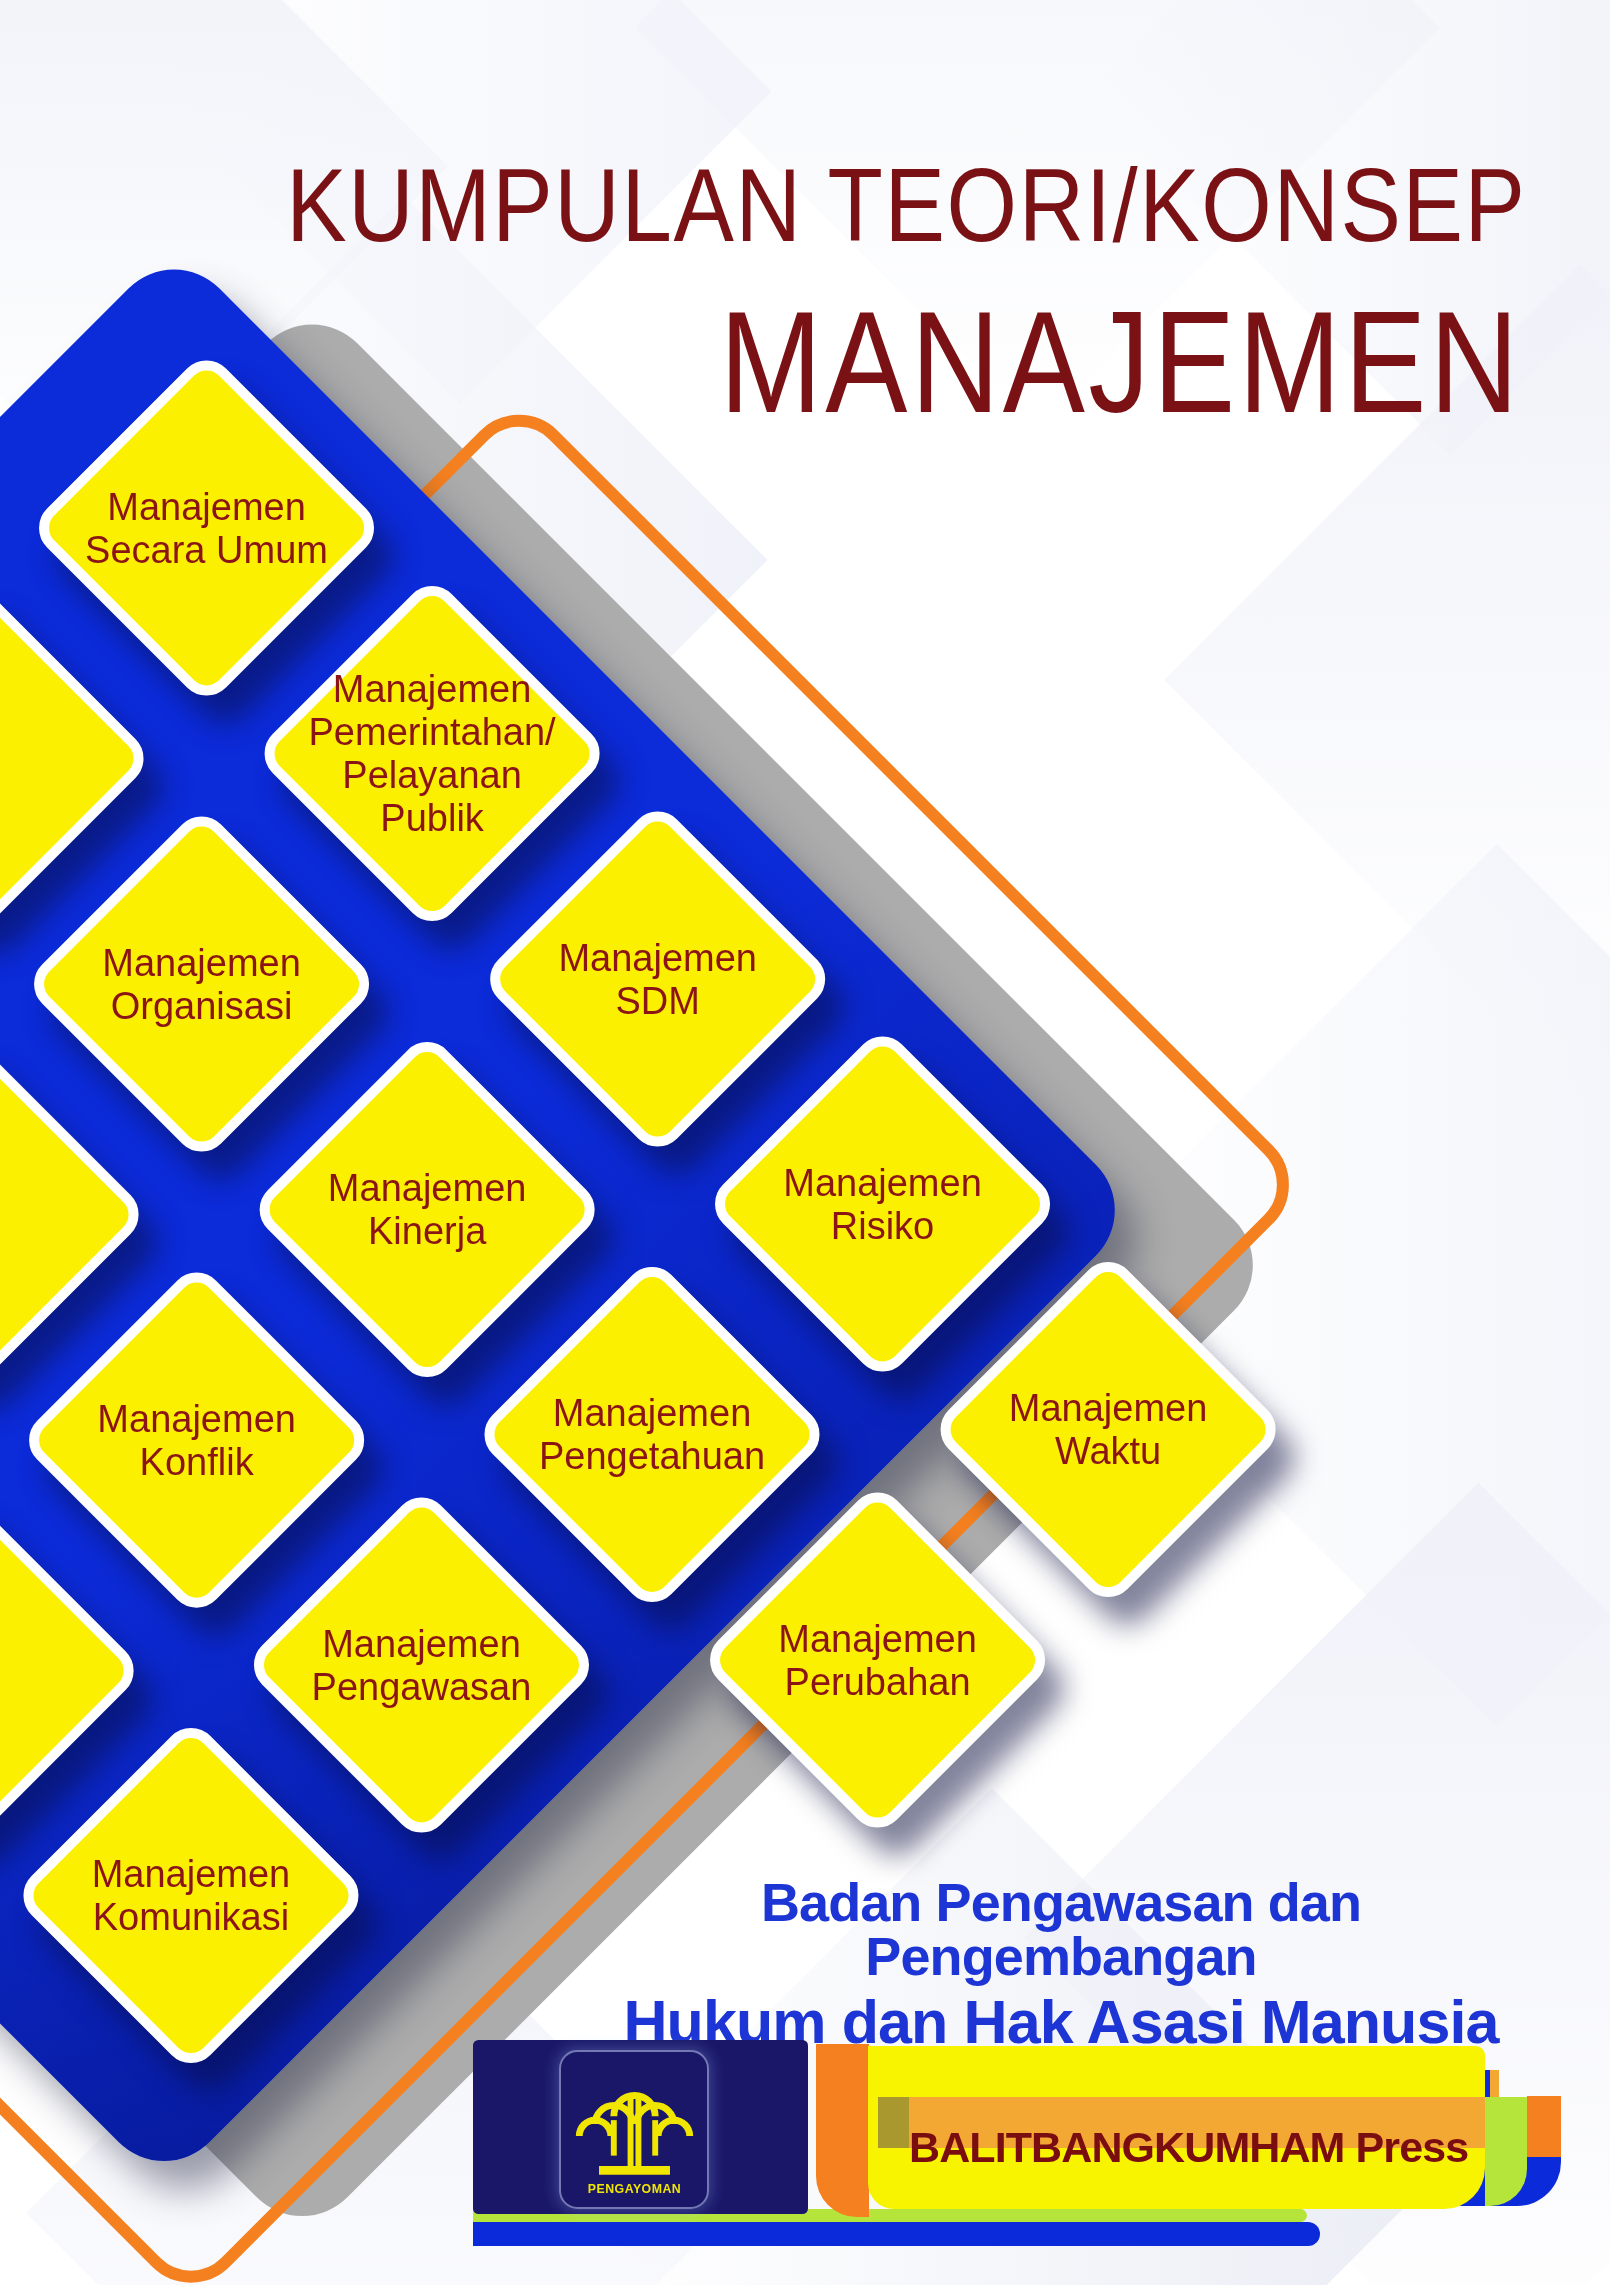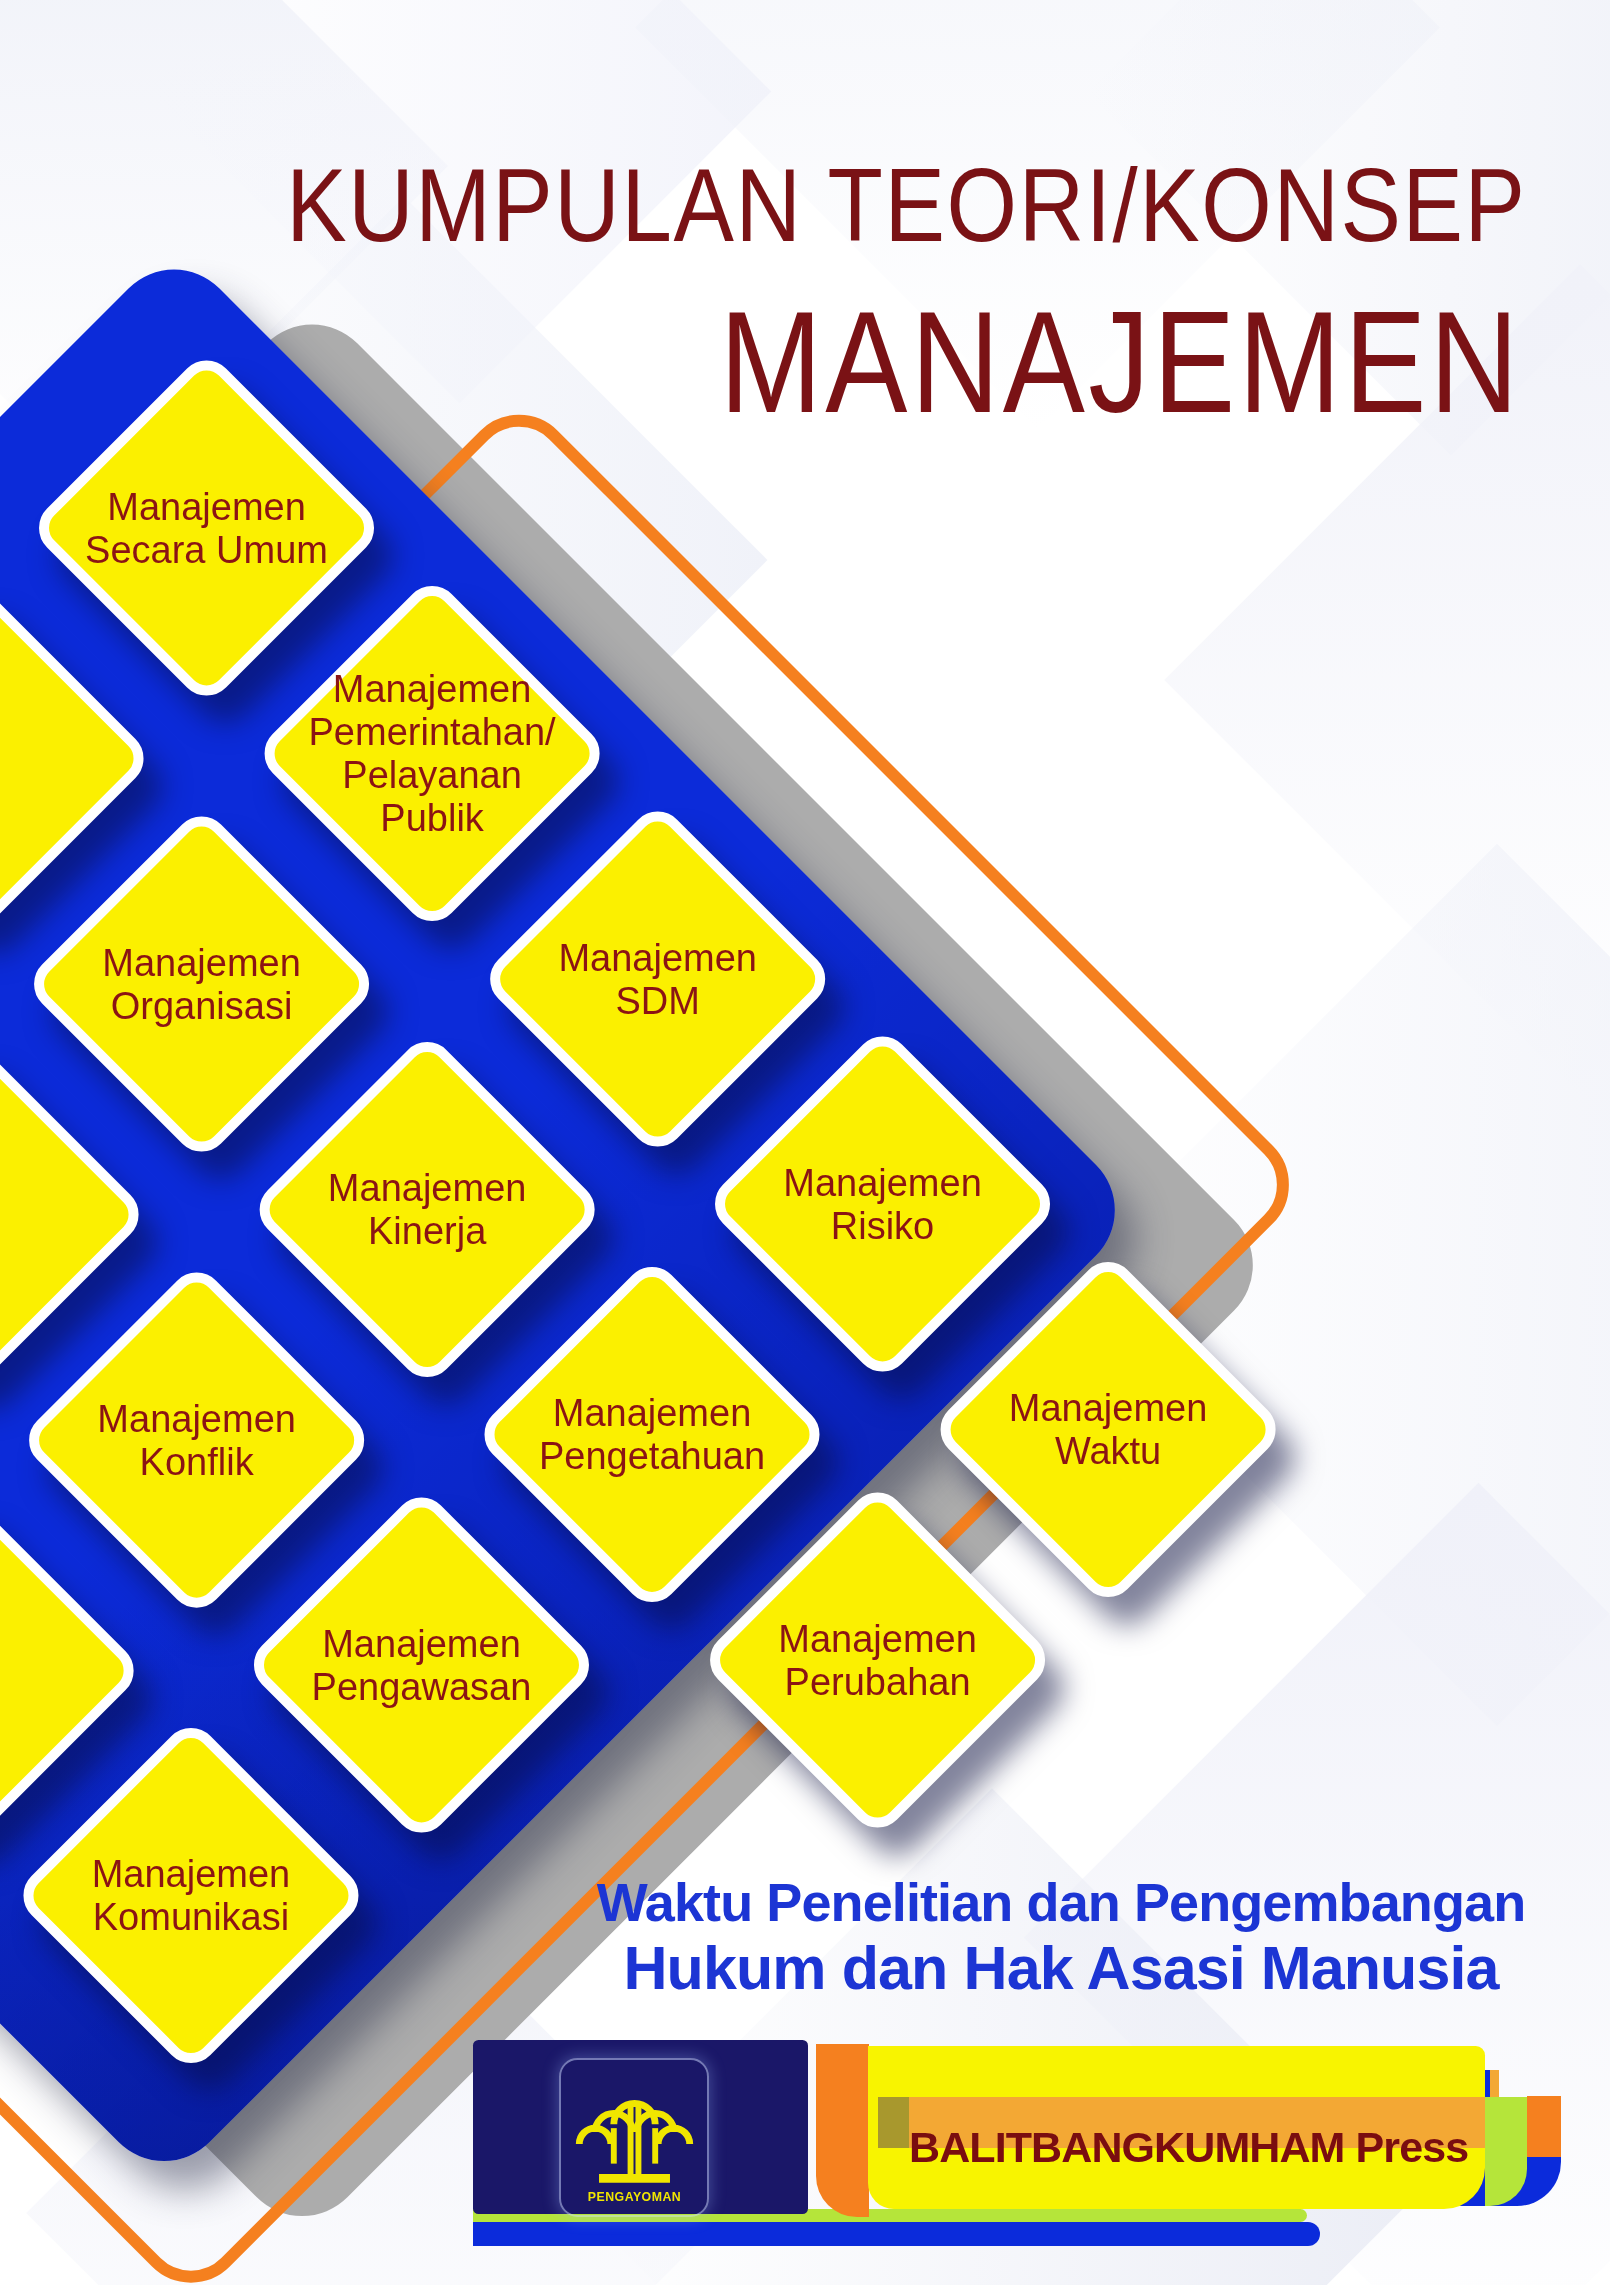--- a/index.html
+++ b/index.html
@@ -76,21 +76,21 @@
   .amber-band{left:909px;top:2097px;width:576px;height:51px;background:var(--c-amber,#F3A834);}
   .press-text{
     left:909px;top:2123px;width:576px;text-align:left;
     font-size:43px;font-weight:700;color:var(--c-press,#7A0D10);letter-spacing:-0.9px;white-space:nowrap;
   }
   .navy-box{left:473px;top:2040px;width:335px;height:174px;background:var(--c-navy,#1A1768);border-radius:5.5px;}
   .emblem-box{
     left:559px;top:2050px;width:150px;height:159px;border-radius:18.4px;
     border:2.8px solid rgba(205,220,255,0.5);box-sizing:border-box;
     box-shadow:0 0 14.7px 1.8px rgba(160,190,255,0.30);
-    display:flex;align-items:center;justify-content:center;margin-top:8px;
+    display:flex;align-items:center;justify-content:center;
   }
 </style>
 </head>
 <body>
 
 <div class="stage">
 
   <div class="deco" style="left:-129px;top:-73px;width:478px;height:478px;background:linear-gradient(135deg,#EEF0F8,rgba(255,255,255,0));"></div>
   <div class="deco" style="left:239px;top:-129px;width:441px;height:441px;background:linear-gradient(225deg,#F3F4FB,rgba(255,255,255,0));"></div>
   <div class="deco" style="left:753px;top:-257px;width:569px;height:569px;background:linear-gradient(135deg,#F0F2F9,rgba(255,255,255,0));"></div>
@@ -163,21 +163,21 @@
       </div>
       <div class="tile" style="left: 736px; top: 1030px;">
         <div class="tile-label"></div>
       </div>
     </div>
 
   <div class="title1">KUMPULAN TEORI/KONSEP</div>
   <div class="title2">MANAJEMEN</div>
 
   <div class="publisher">
-    <div class="l1">Waktu Penelitian dan Pengembangan</div>
+    <div class="l1">Badan Pengawasan dan Pengembangan</div>
     <div class="l2">Hukum dan Hak Asasi Manusia</div>
   </div>
 
   <div class="abs lime-bar"></div>
   <div class="abs blue-bar"></div>
   <div class="abs right-blue-block"></div>
   <div class="abs right-lime-block"></div>
   <div class="abs right-orange-block"></div>
   <div class="abs tab-orange"></div>
   <div class="abs tab-blue"></div>

